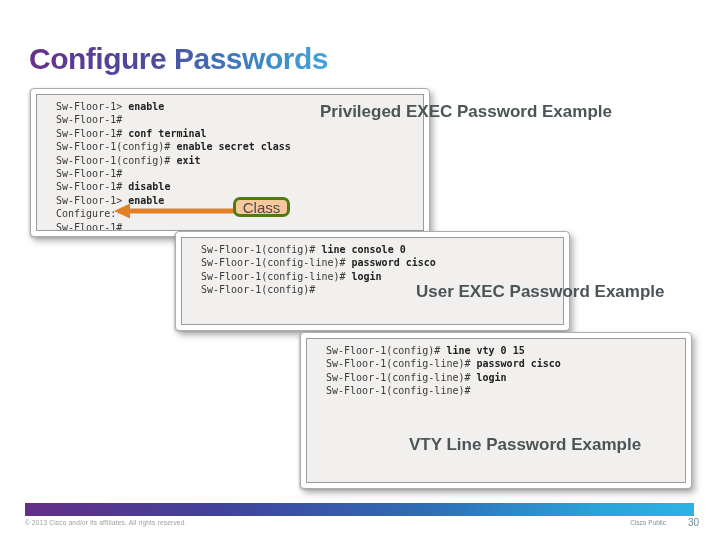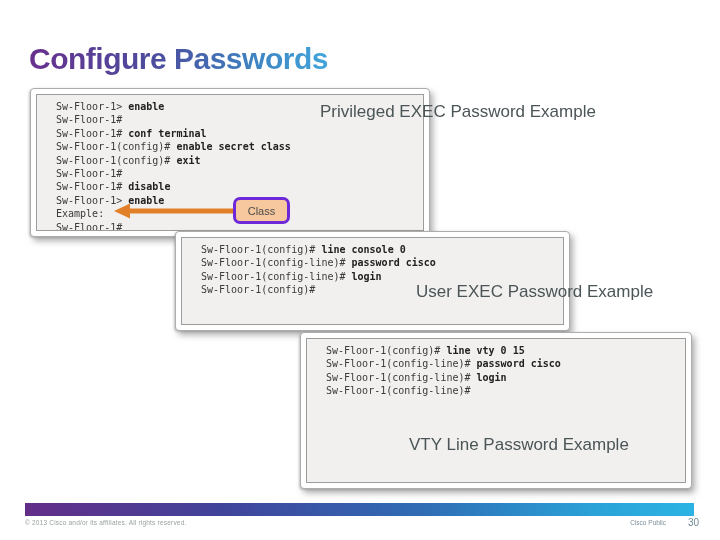--- a/index.html
+++ b/index.html
@@ -48,41 +48,41 @@
     color: #3a3a3a;
     white-space: pre;
   }
   .tline .cmd { font-weight: bold; color: #222222; }
   .terminal-1 { left: 30px;  top: 88px;  width: 400px; height: 149px; z-index: 1; }
   .terminal-2 { left: 175px; top: 231px; width: 395px; height: 100px; z-index: 2; }
   .terminal-3 { left: 300px; top: 332px; width: 392px; height: 157px; z-index: 3; }
   .example-label {
     position: absolute;
     font-size: 17px;
-    font-weight: normal;
+    font-weight: bold;
     color: #4b5557;
     white-space: nowrap;
     z-index: 5;
   }
   .label-privileged { left: 320px; top: 102px; }
   .label-user       { left: 416px; top: 282px; }
   .label-vty        { left: 409px; top: 435px; }
   .callout-box {
     position: absolute;
     left: 233px;
     top: 197px;
     width: 57px;
-    height: 27px;
+    height: 20px;
     background: #f7c89d;
-    border: 3px solid #6d28d9;
+    border: 3px solid #4d7c0f;
     border-radius: 7px;
     display: flex;
     align-items: center;
     justify-content: center;
-    font-size: 11px;
+    font-size: 15px;
     color: #4a4a4a;
     z-index: 6;
   }
   .callout-arrow {
     position: absolute;
     left: 114px;
     top: 201px;
     width: 120px;
     height: 20px;
     z-index: 6;
@@ -128,21 +128,21 @@
   <div class="terminal terminal-1">
     <div class="terminal-inner">
         <div class="tline"><span>Sw-Floor-1&gt;</span><span class="cmd"> enable</span></div>
         <div class="tline"><span>Sw-Floor-1#</span></div>
         <div class="tline"><span>Sw-Floor-1#</span><span class="cmd"> conf terminal</span></div>
         <div class="tline"><span>Sw-Floor-1(config)#</span><span class="cmd"> enable secret class</span></div>
         <div class="tline"><span>Sw-Floor-1(config)#</span><span class="cmd"> exit</span></div>
         <div class="tline"><span>Sw-Floor-1#</span></div>
         <div class="tline"><span>Sw-Floor-1#</span><span class="cmd"> disable</span></div>
         <div class="tline"><span>Sw-Floor-1&gt;</span><span class="cmd"> enable</span></div>
-        <div class="tline"><span>Example:</span></div>
+        <div class="tline"><span>Configure:</span></div>
         <div class="tline"><span>Sw-Floor-1#</span></div>
       </div>
   </div>
 
   <div class="terminal terminal-2">
     <div class="terminal-inner">
         <div class="tline"><span>Sw-Floor-1(config)#</span><span class="cmd"> line console 0</span></div>
         <div class="tline"><span>Sw-Floor-1(config-line)#</span><span class="cmd"> password cisco</span></div>
         <div class="tline"><span>Sw-Floor-1(config-line)#</span><span class="cmd"> login</span></div>
         <div class="tline"><span>Sw-Floor-1(config)#</span></div>

